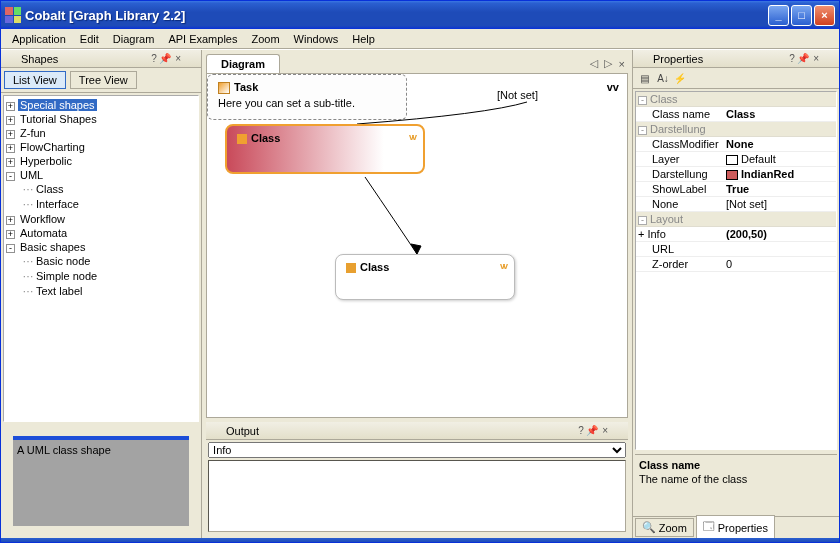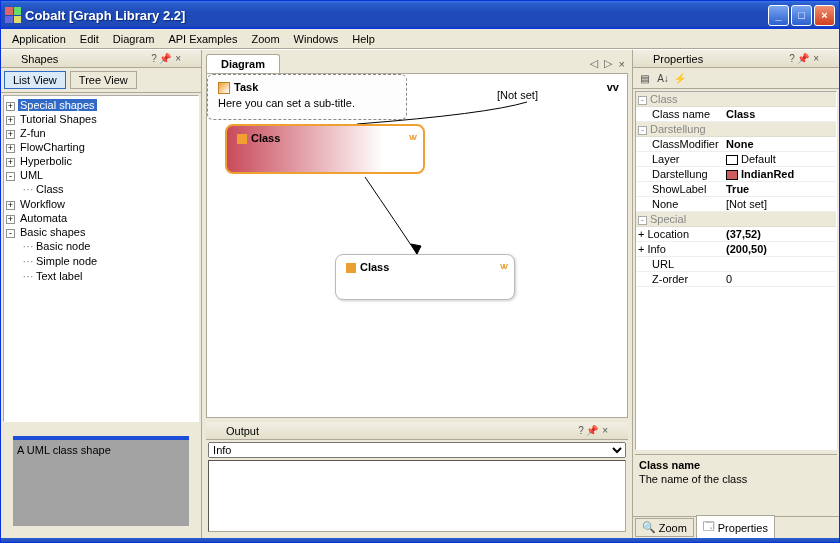--- a/index.html
+++ b/index.html
@@ -115,20 +115,21 @@
         <button class="btn">Tree View</button>
       </div>
       <div class="tree" id="shape-tree">
           <div class="tree-item" style="padding-left: 0px;"><span class="tree-toggle">+</span><span class="tree-label selected">Special shapes</span></div>
           <div class="tree-item" style="padding-left: 0px;"><span class="tree-toggle">+</span><span class="tree-label">Tutorial Shapes</span></div>
           <div class="tree-item" style="padding-left: 0px;"><span class="tree-toggle">+</span><span class="tree-label">Z-fun</span></div>
           <div class="tree-item" style="padding-left: 0px;"><span class="tree-toggle">+</span><span class="tree-label">FlowCharting</span></div>
           <div class="tree-item" style="padding-left: 0px;"><span class="tree-toggle">+</span><span class="tree-label">Hyperbolic</span></div>
           <div class="tree-item" style="padding-left: 0px;"><span class="tree-toggle">-</span><span class="tree-label">UML</span></div>
           <div class="tree-item" style="padding-left: 16px;"><span class="tree-dots">⋯</span><span class="tree-label">Class</span></div>
+          <div class="tree-item" style="padding-left: 16px;"><span class="tree-dots">⋯</span><span class="tree-label">Interface</span></div>
           <div class="tree-item" style="padding-left: 0px;"><span class="tree-toggle">+</span><span class="tree-label">Workflow</span></div>
           <div class="tree-item" style="padding-left: 0px;"><span class="tree-toggle">+</span><span class="tree-label">Automata</span></div>
           <div class="tree-item" style="padding-left: 0px;"><span class="tree-toggle">-</span><span class="tree-label">Basic shapes</span></div>
           <div class="tree-item" style="padding-left: 16px;"><span class="tree-dots">⋯</span><span class="tree-label">Basic node</span></div>
           <div class="tree-item" style="padding-left: 16px;"><span class="tree-dots">⋯</span><span class="tree-label">Simple node</span></div>
           <div class="tree-item" style="padding-left: 16px;"><span class="tree-dots">⋯</span><span class="tree-label">Text label</span></div>
         </div>
       <div class="desc-box">A UML class shape</div>
     </div>
 
@@ -206,25 +207,21 @@
             <div class="prop-val bold"><span class="swatch" id="sc-swatch" style="background: rgb(205, 92, 92);"></span><span>IndianRed</span></div>
           </div>
         <div class="prop-row">
             <div class="prop-name">ShowLabel</div>
             <div class="prop-val bold">True</div>
           </div>
         <div class="prop-row">
             <div class="prop-name">None</div>
             <div class="prop-val">[Not set]</div>
           </div>
-        <div class="prop-cat"><span class="pm">-</span><span>Special</span></div>
-        <div class="prop-row">
-            <div class="prop-name"><span class="pm" style="margin-left:-14px;margin-right:3px;">+</span><span>Location</span></div>
-            <div class="prop-val bold">(37,52)</div>
-          </div>
+        <div class="prop-cat"><span class="pm">-</span><span>Layout</span></div>
         <div class="prop-row">
             <div class="prop-name"><span class="pm" style="margin-left:-14px;margin-right:3px;">+</span><span>Info</span></div>
             <div class="prop-val bold">(200,50)</div>
           </div>
         <div class="prop-row">
             <div class="prop-name">URL</div>
             <div class="prop-val"></div>
           </div>
         <div class="prop-row">
             <div class="prop-name">Z-order</div>

